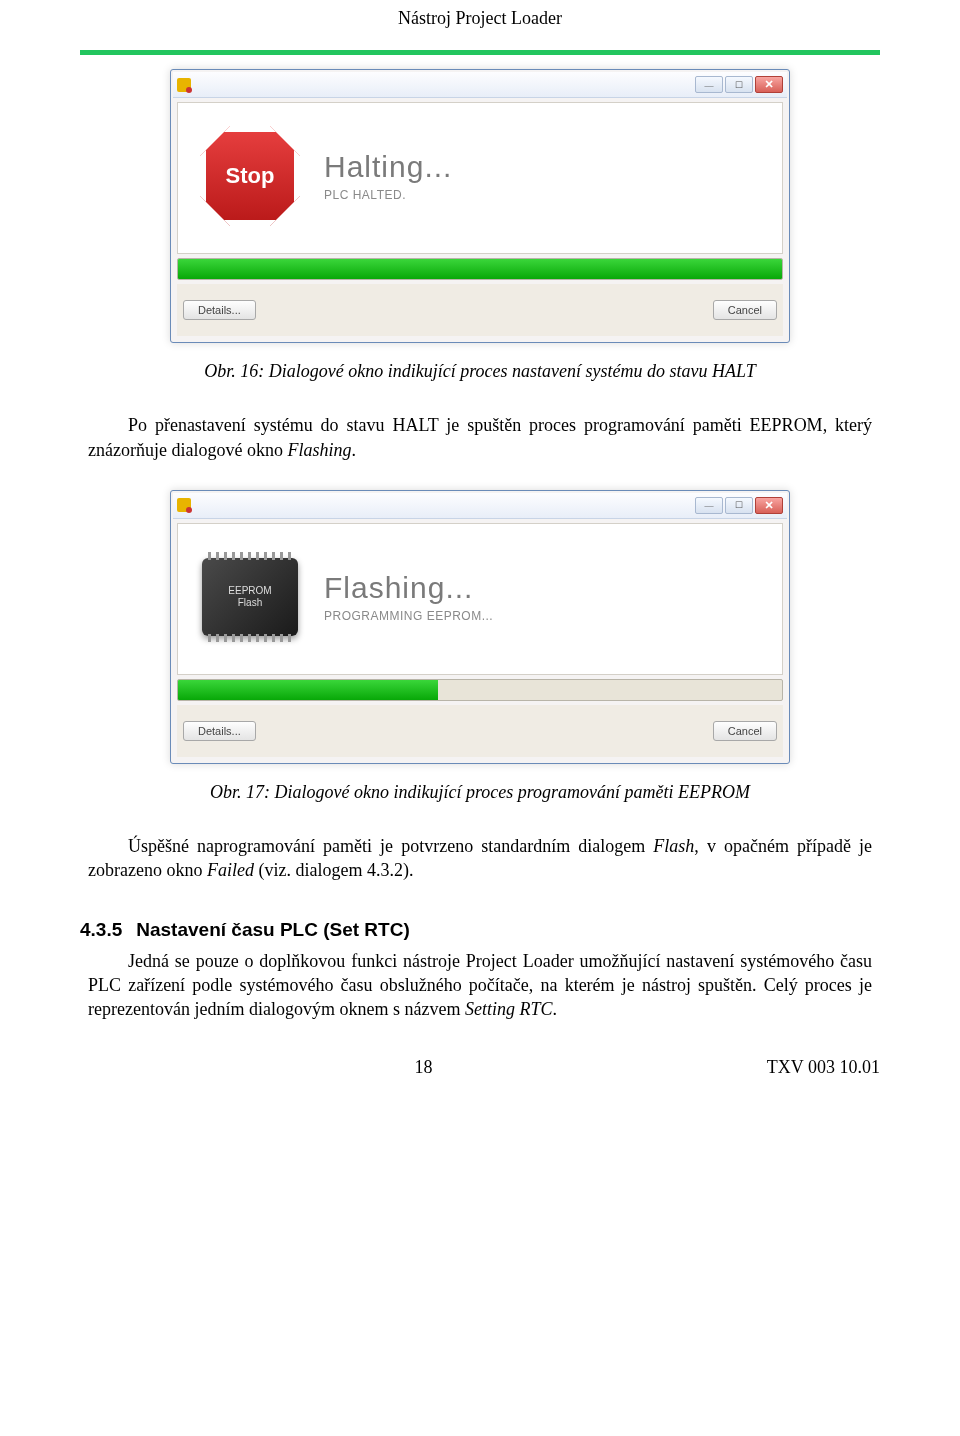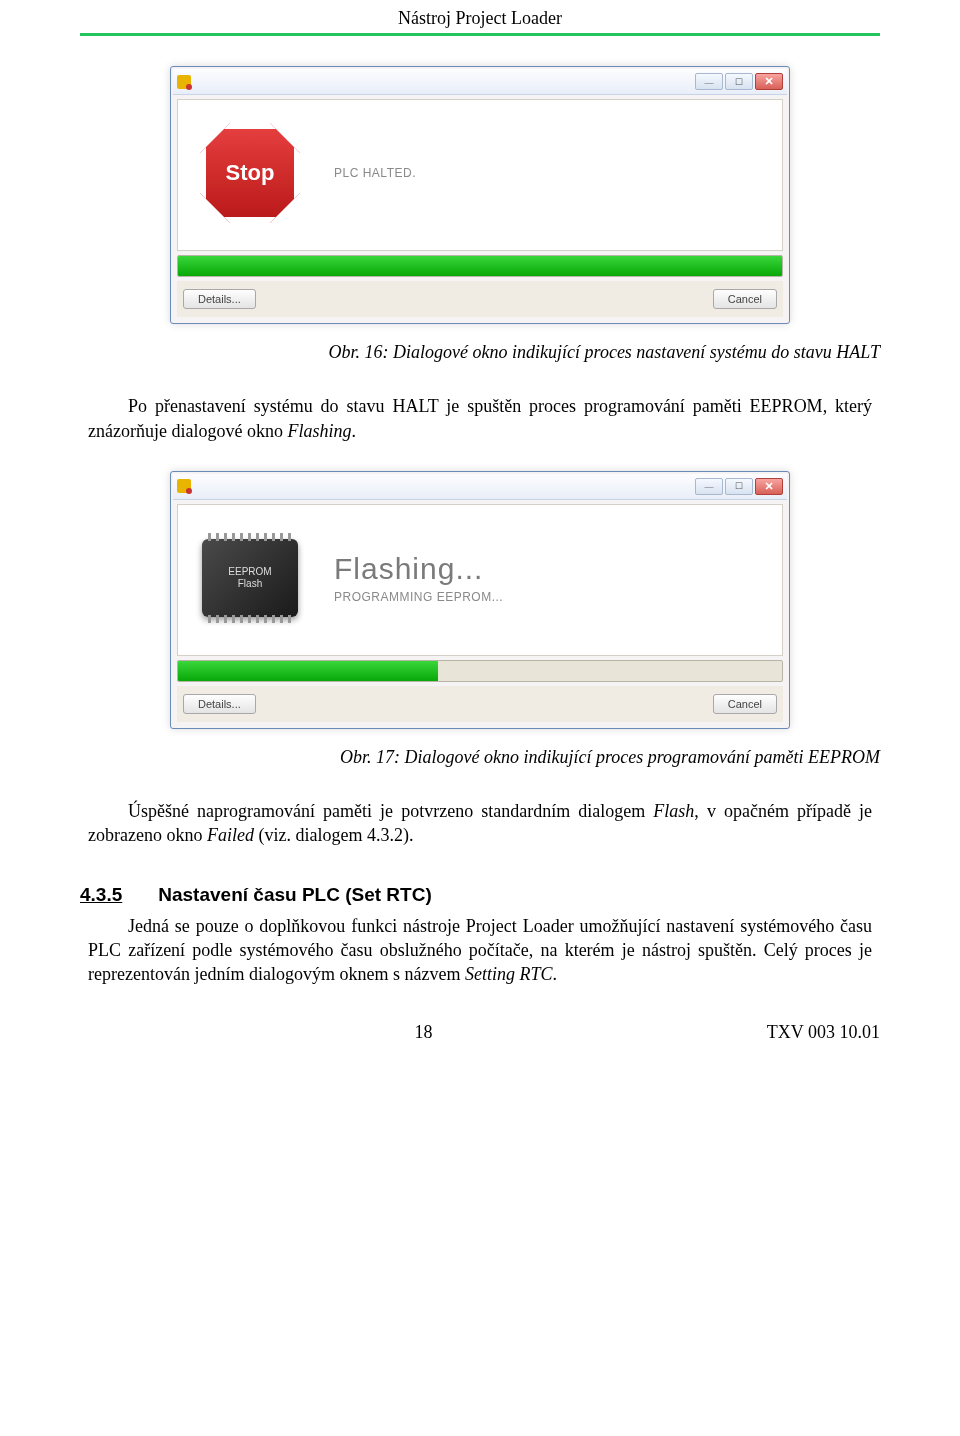--- a/index.html
+++ b/index.html
@@ -7,23 +7,23 @@
     font-family: "Times New Roman", Times, serif;
     background: #fff;
     color: #000;
     width: 960px;
     margin: 0 auto;
     padding: 0 80px;
   }
   .page-header {
     text-align: center;
     font-size: 18px;
-    padding: 8px 0 4px;
-    border-bottom: 3px solid #22c55e;
-    margin-bottom: 30px;
+    padding: 8px 0 21px;
+    border-bottom: 5px solid #22c55e;
+    margin-bottom: 14px;
   }
   .dialog-container {
     display: flex;
     justify-content: center;
     margin: 10px 0 16px;
   }
   .dialog {
     width: 620px;
     background: #f5f3f3;
     border: 1px solid #6a8bb8;
@@ -56,21 +56,21 @@
   .dialog-body {
     background: #fff;
     margin: 4px;
     border: 1px solid #d4d0c8;
     padding: 0;
   }
   .content-row {
     display: flex;
     align-items: center;
     padding: 18px 12px 22px;
-    gap: 24px;
+    gap: 14px;
   }
   .icn { width: 120px; height: 110px; display: flex; align-items: center; justify-content: center; flex: 0 0 120px; }
   .stop-sign {
     width: 100px; height: 100px;
     clip-path: polygon(30% 0%, 70% 0%, 100% 30%, 100% 70%, 70% 100%, 30% 100%, 0% 70%, 0% 30%);
     background: linear-gradient(#e84040,#b81818);
     border: 0;
     display: flex; align-items: center; justify-content: center;
     box-shadow: inset 0 0 0 6px #fff, 0 3px 6px rgba(0,0,0,0.4);
   }
@@ -102,54 +102,54 @@
     border: 1px solid #b8b4a8;
     background: #e8e4d8;
     border-radius: 2px;
     overflow: hidden;
   }
   .progress-fill { height: 100%; background: linear-gradient(#3ad63a,#08a808); }
   .btn-row {
     display: flex;
     justify-content: space-between;
     align-items: center;
-    padding: 8px 6px;
+    padding: 16px 6px;
     background: #f0ece4;
     margin: 4px;
   }
   .btn {
     font-family: "Segoe UI", Arial, sans-serif;
     font-size: 11px;
     padding: 3px 14px;
     background: linear-gradient(#fefefe,#e4e4e4);
     border: 1px solid #a8a8a8;
     border-radius: 3px;
     color: #444;
   }
   .caption {
-    text-align: right;
+    text-align: center;
     font-style: italic;
     font-size: 18px;
     line-height: 1.35;
     margin: 14px 0 30px;
   }
   .para {
     font-size: 18px;
     line-height: 1.35;
     text-align: justify;
     margin: 0 8px 28px;
   }
   .para .italic { font-style: italic; }
   .section-head {
     font-family: Arial, sans-serif;
     font-size: 19px;
     font-weight: bold;
     margin: 36px 0 8px;
   }
-  .section-head .num { margin-right: 36px; text-decoration: underline; }
+  .section-head .num { margin-right: 14px; }
   .footer {
     display: flex;
     justify-content: space-between;
     font-size: 18px;
     margin-top: 35px;
     padding-bottom: 20px;
   }
 </style>
 </head>
 <body>
@@ -169,20 +169,21 @@
       </div>
     </div>
     <div class="dialog-body">
       <div class="content-row">
         <div class="icn">
           <div class="stop-sign">
               <span>Stop</span>
             </div>
         </div>
         <div class="msg-col">
+          <div class="msg-title">Halting...</div>
           <div class="msg-sub">PLC HALTED.</div>
         </div>
       </div>
     </div>
     <div class="progress-bg">
       <div class="progress-fill" style="width:100%"></div>
     </div>
     <div class="btn-row">
       <button class="btn">Details...</button>
       <button class="btn">Cancel</button>

